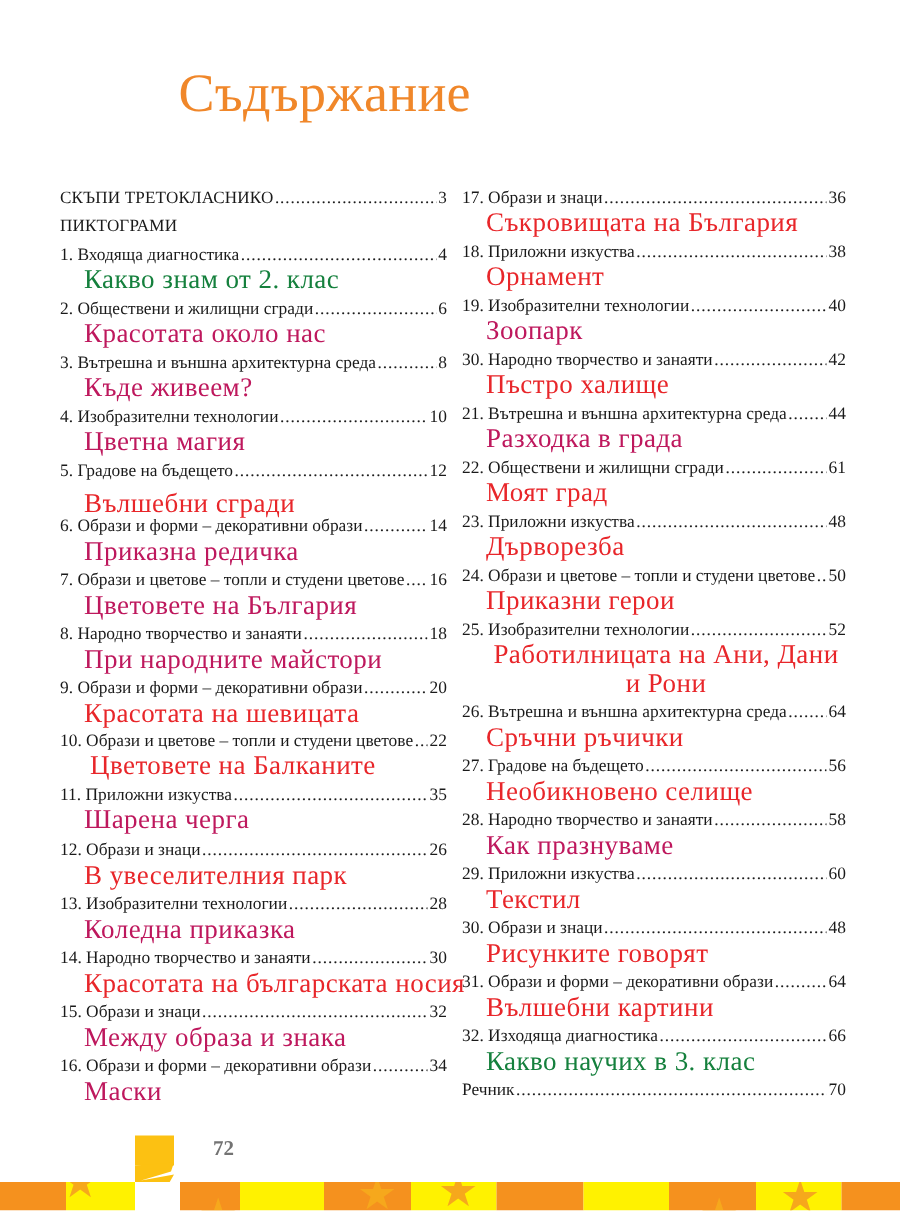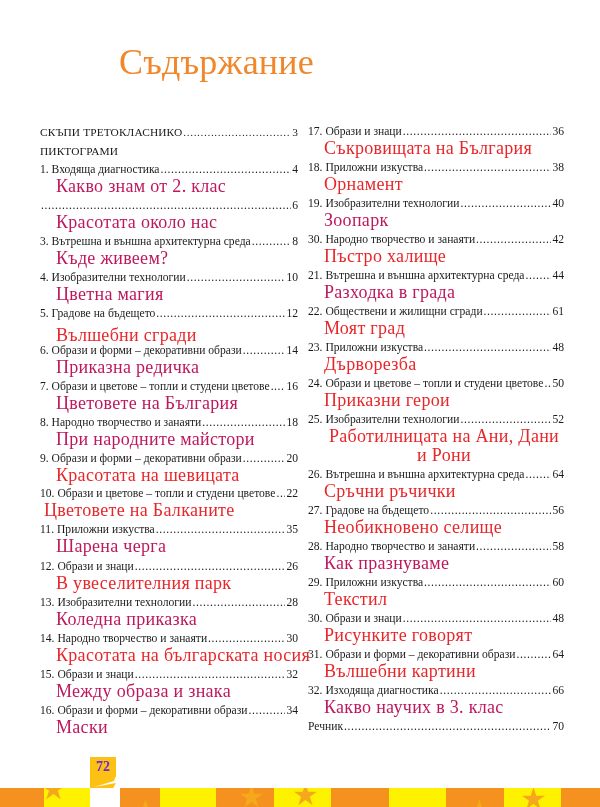--- a/index.html
+++ b/index.html
@@ -9,29 +9,29 @@
   .col.left{left:40px;width:258px;}
   .col.right{left:308px;width:256px;}
   .line{position:absolute;left:0;right:0;height:16px;display:flex;align-items:flex-end;font-size:11.6px;line-height:14px;white-space:nowrap;}
   .line .txt{flex:0 0 auto;}
   .line .dots{flex:1 1 auto;overflow:hidden;white-space:nowrap;letter-spacing:0.6px;margin:0 1px;}
   .line .dots::before{content:"..........................................................................................................................";}
   .line .pg{flex:0 0 auto;}
   .line.caps{font-size:11.4px;letter-spacing:0.1px;}
   .title{position:absolute;left:16px;font-weight:normal;font-size:18px;line-height:18px;white-space:nowrap;letter-spacing:0.3px;}
   .title.wrap{white-space:normal;width:240px;text-align:center;}
-  .c-yellow{color:#be185d;}
+  .c-yellow{color:#15803d;}
   .c-blue{color:#be185d;}
   .c-red{color:#e8262a;}
   .footer{position:absolute;left:0;top:788px;width:600px;height:19px;display:flex;}
   .seg{height:19px;position:relative;overflow:hidden;}
   .seg .star{position:absolute;color:#f6a81c;font-size:30px;line-height:1;}
   .badge{position:absolute;left:90px;top:757px;width:26px;height:50px;}
   .badge-box{position:absolute;left:0;top:0;width:26px;height:20px;background:#fcc112;}
-  .badge-num{position:absolute;left:0;top:2px;width:26px;text-align:center;font-weight:bold;font-size:14px;color:#6d28d9;}
+  .badge-num{position:absolute;left:0;top:2px;width:26px;text-align:center;font-weight:bold;font-size:14px;color:#737373;padding-left:46px;}
 </style>
 </head>
 <body>
 
 <div class="page-title">Съдържание</div>
 
 <div class="col left">
   <div class="line caps" style="top:123px">
     <span class="txt">СКЪПИ ТРЕТОКЛАСНИКО</span>
       <span class="dots"></span>
@@ -42,20 +42,21 @@
   </div>
 
   <div class="line" style="top:161px">
       <span class="txt">1. Входяща диагностика</span>
       <span class="dots"></span>
       <span class="pg">4</span>
     </div>
   <div class="title c-yellow" style="top:177px">Какво знам от 2. клас</div>
 
   <div class="line" style="top:197px">
+      <span class="txt">2. Обществени и жилищни сгради</span>
       <span class="dots"></span>
       <span class="pg">6</span>
     </div>
   <div class="title c-blue" style="top:213px">Красотата около нас</div>
 
   <div class="line" style="top:233px">
       <span class="txt">3. Вътрешна и външна архитектурна среда</span>
       <span class="dots"></span>
       <span class="pg">8</span>
     </div>
@@ -101,21 +102,21 @@
       <span class="dots"></span>
       <span class="pg">20</span>
     </div>
   <div class="title c-red" style="top:466px">Красотата на шевицата</div>
 
   <div class="line" style="top:485px">
       <span class="txt">10. Образи и цветове – топли и студени цветове</span>
       <span class="dots"></span>
       <span class="pg">22</span>
     </div>
-  <div class="title c-red" style="top:501px;left:4px">Цветовете на Балканите</div>
+  <div class="title c-red" style="top:501px;left:20px">Цветовете на Балканите</div>
 
   <div class="line" style="top:521px">
       <span class="txt">11. Приложни изкуства</span>
       <span class="dots"></span>
       <span class="pg">35</span>
     </div>
   <div class="title c-blue" style="top:537px">Шарена черга</div>
 
   <div class="line" style="top:558px">
       <span class="txt">12. Образи и знаци</span>

